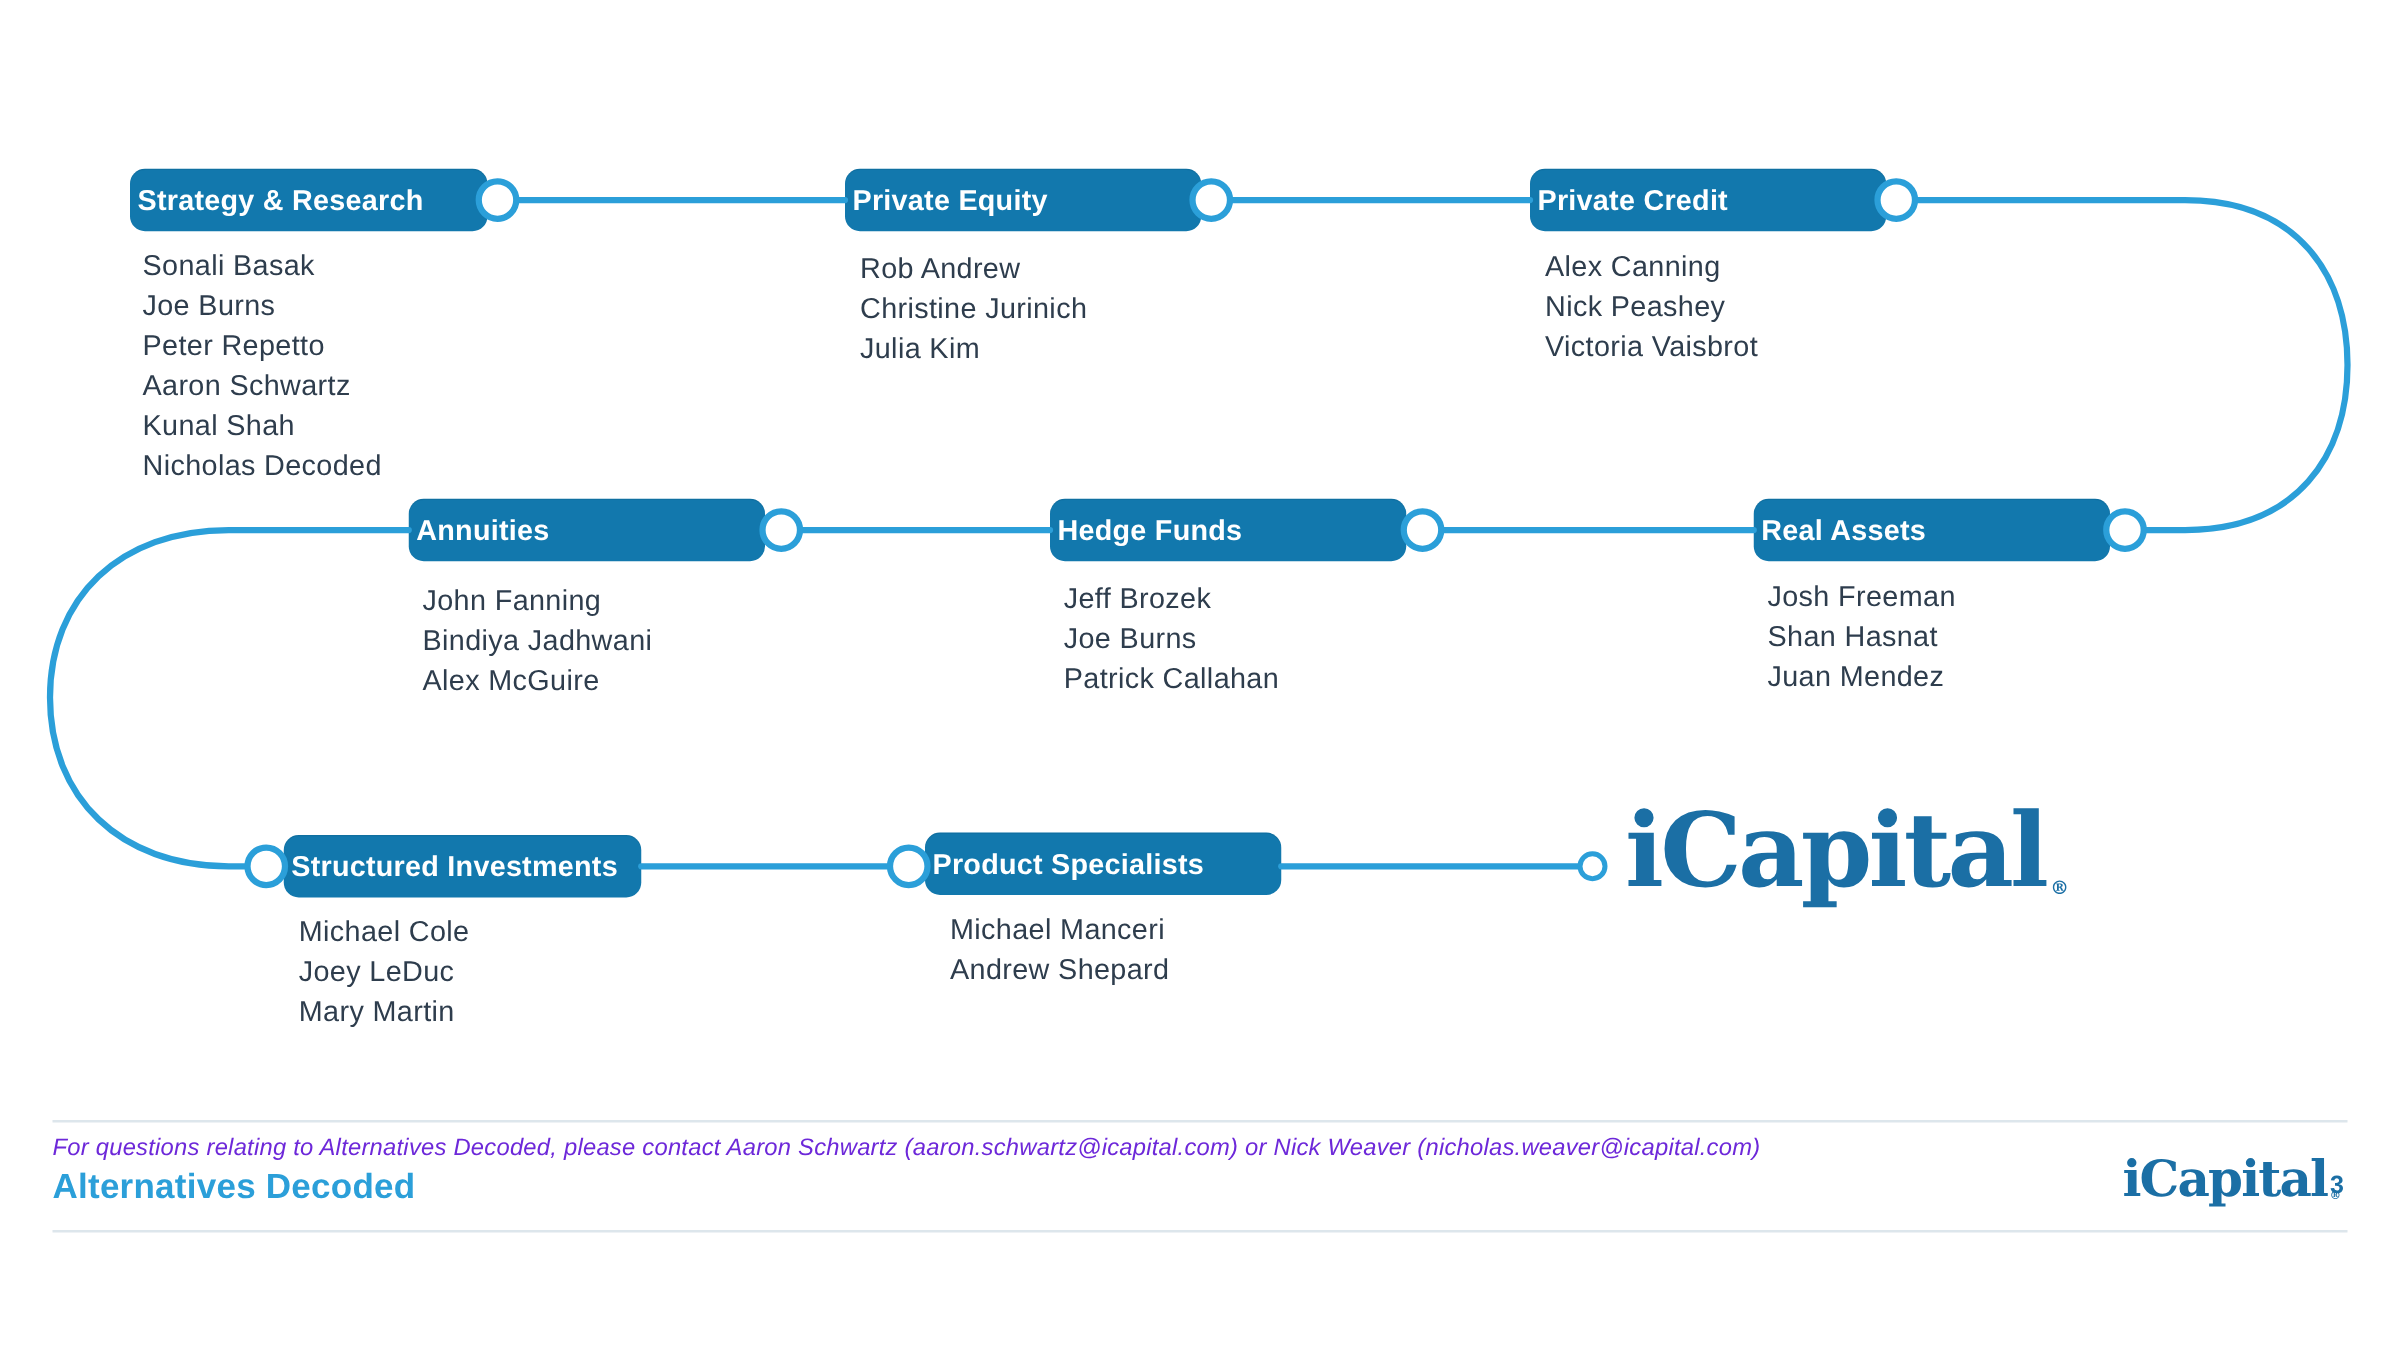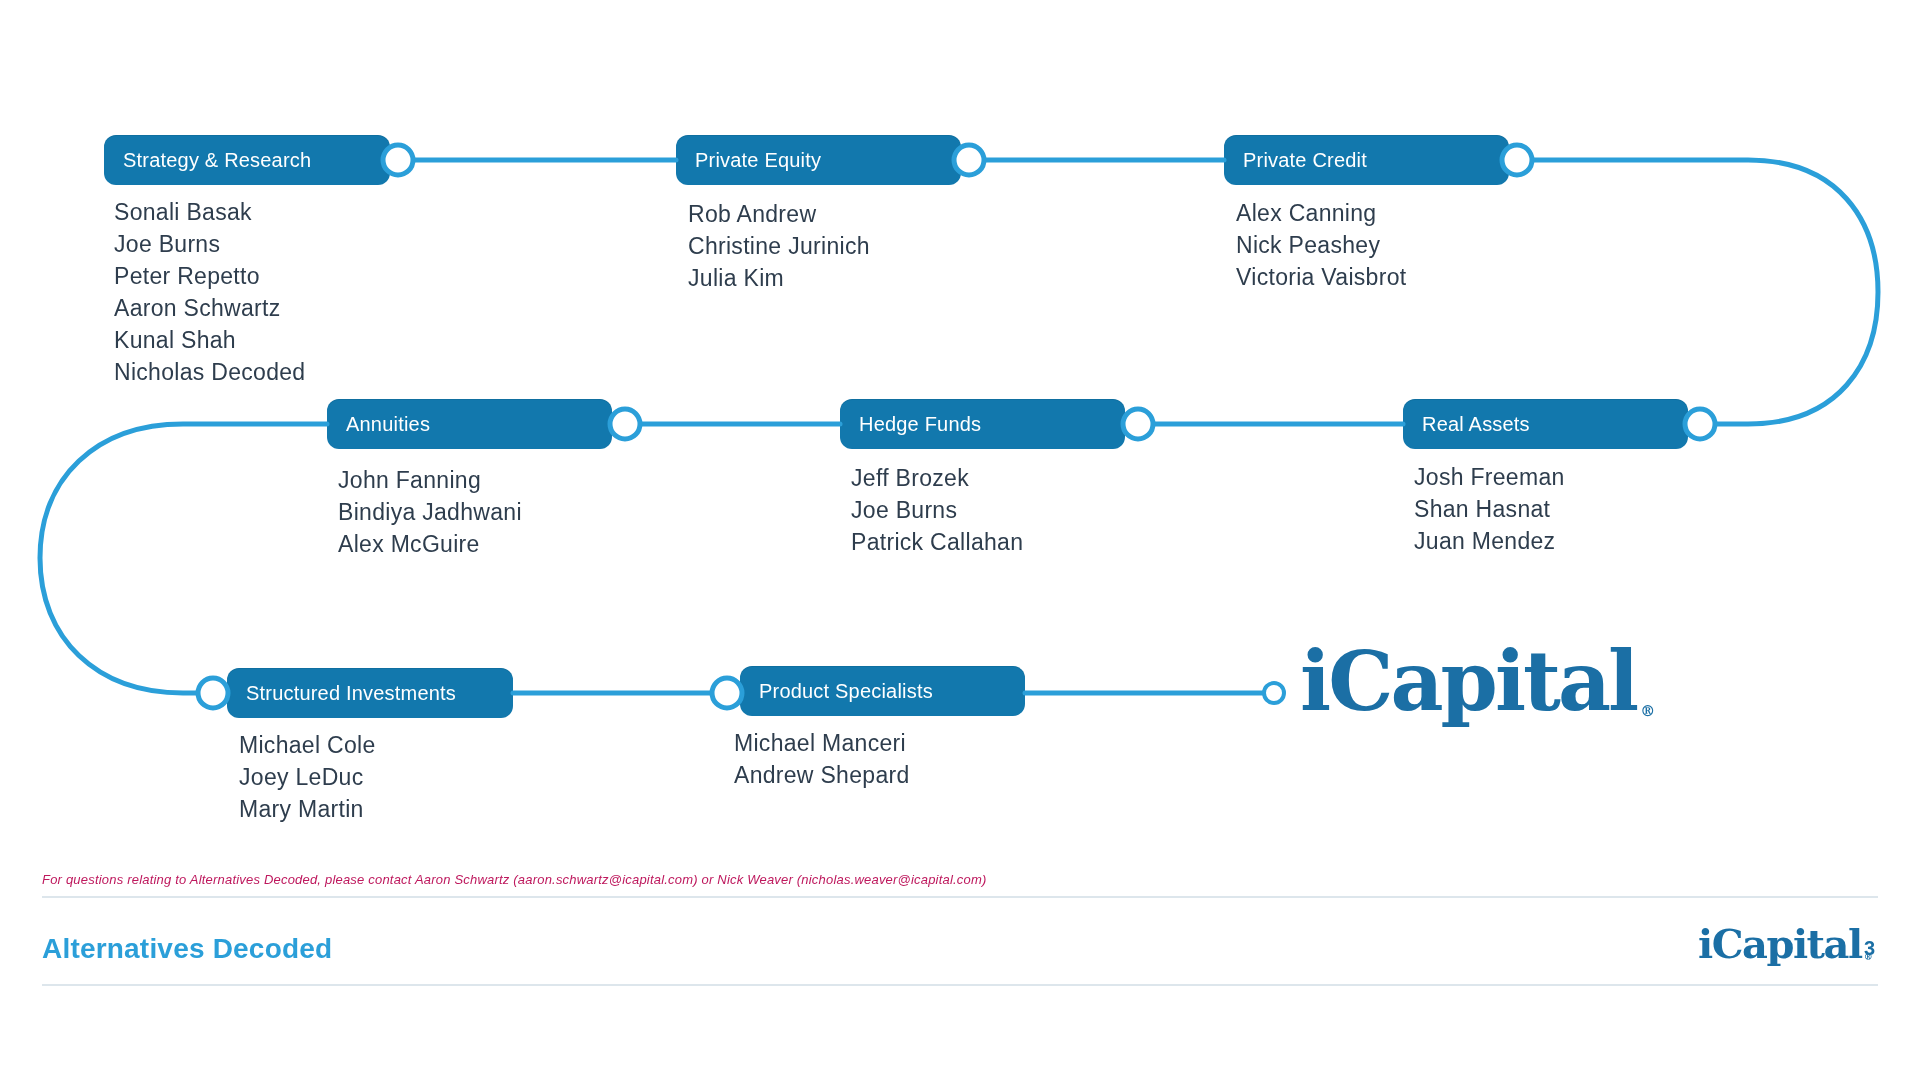--- a/index.html
+++ b/index.html
@@ -6,34 +6,34 @@
   .slide{
     position:relative;width:1920px;height:1080px;background:#ffffff;overflow:hidden;
     font-family:"Liberation Sans","DejaVu Sans",sans-serif;
   }
   .connectors{position:absolute;left:0;top:0;width:1920px;height:1080px;pointer-events:none;z-index:3;}
   .team-box{
     position:absolute;height:50px;background:#1278ad;border-radius:12px;z-index:2;
     display:flex;align-items:center;box-shadow:0 1px 0 rgba(0,60,90,.15) inset;
   }
   .team-title{
-    color:#ffffff;font-weight:normal;font-size:20px;letter-spacing:.2px;padding-left:19px;white-space:nowrap;
+    color:#ffffff;font-weight:bold;font-size:23px;letter-spacing:.2px;padding-left:6px;white-space:nowrap;
   }
   .members{position:absolute;z-index:2;}
   .member{
     font-size:23px;line-height:32px;color:#2e3d4d;letter-spacing:.3px;white-space:nowrap;
   }
   .logo-big{
     position:absolute;left:1300px;top:636px;z-index:2;color:#1b6fa5;
     font-family:"DejaVu Serif","Liberation Serif",serif;font-weight:bold;
     font-size:82px;line-height:1.1;letter-spacing:-3px;white-space:nowrap;
   }
   .logo-big .reg{font-size:15px;letter-spacing:0;vertical-align:baseline;position:relative;top:6px;left:4px;}
   .footer-note{
-    position:absolute;left:42px;top:872px;font-size:13px;font-style:italic;color:#be185d;
+    position:absolute;left:42px;top:908px;font-size:19px;font-style:italic;color:#6d28d9;
     letter-spacing:.2px;white-space:nowrap;z-index:2;
   }
   .divider{position:absolute;left:42px;width:1836px;height:2px;background:#dde6ec;z-index:1;}
   .divider.d1{top:896px;}
   .divider.d2{top:984px;}
   .deck-title{
     position:absolute;left:42px;top:933px;font-size:28px;font-weight:bold;color:#2b9fd9;
     letter-spacing:.2px;z-index:2;
   }
   .logo-small{
@@ -137,21 +137,21 @@
   </div>
   <div class="members" style="left:239px;top:729px">
     <div class="member">Michael Cole</div>
     <div class="member">Joey LeDuc</div>
     <div class="member">Mary Martin</div>
   </div>
 
   <div class="team-box" style="left:740px;top:666px;width:285px">
     <div class="team-title">Product Specialists</div>
   </div>
-  <div class="members" style="left:734px;top:727px">
+  <div class="members" style="left:760px;top:727px">
     <div class="member">Michael Manceri</div>
     <div class="member">Andrew Shepard</div>
   </div>
 
   <div class="logo-big"><span>iCapital</span><span class="reg">®</span></div>
 
   <div class="footer-note">For questions relating to Alternatives Decoded, please contact Aaron Schwartz (aaron.schwartz@icapital.com) or Nick Weaver (nicholas.weaver@icapital.com)</div>
   <div class="divider d1"></div>
   <div class="deck-title">Alternatives Decoded</div>
   <div class="divider d2"></div>

